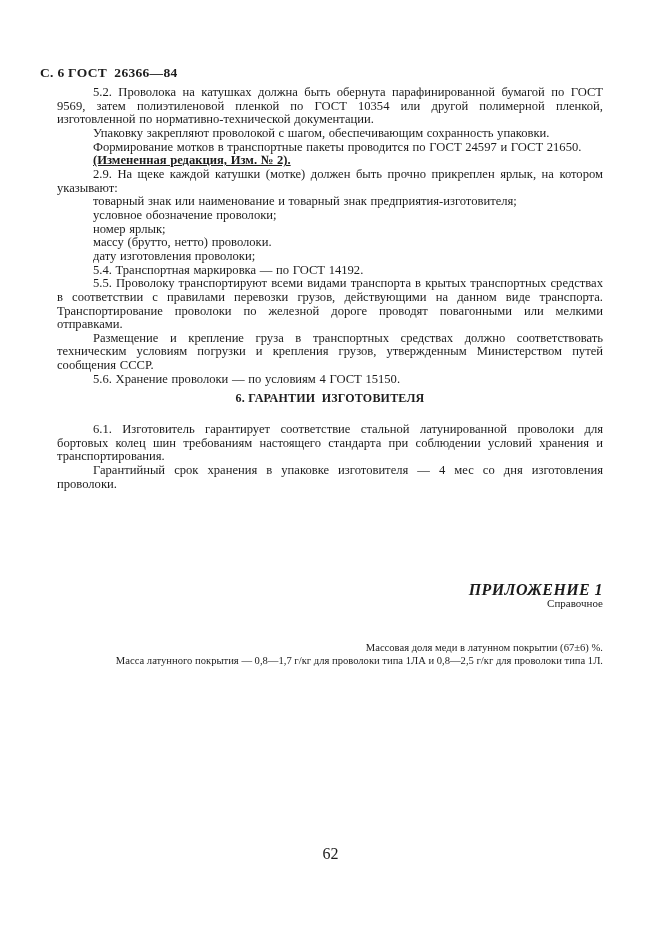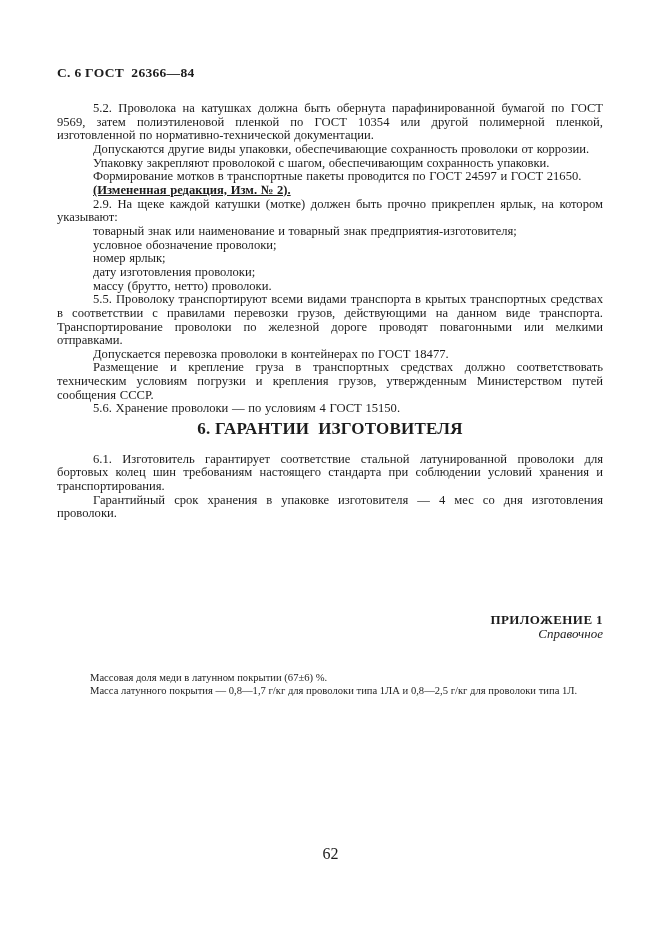--- a/index.html
+++ b/index.html
@@ -7,72 +7,72 @@
     position: relative;
     width: 661px;
     height: 936px;
     background: #ffffff;
     font-family: "Liberation Serif", "DejaVu Serif", serif;
     color: #1c1c1c;
     overflow: hidden;
   }
   .doc-header {
     position: absolute;
-    left: 57px;
+    left: 40px;
     top: 65px;
     font-weight: bold;
     font-size: 13.5px;
     white-space: pre;
     letter-spacing: 0.3px;
   }
   .body-text {
     position: absolute;
     left: 57px;
-    top: 102px;
+    top: 86px;
     width: 546px;
     font-size: 12.6px;
     line-height: 13.65px;
     text-align: justify;
   }
   .para {
     margin: 0;
     text-indent: 36px;
     word-spacing: 0.04em;
   }
   .para.bold { font-weight: bold; text-decoration: underline; }
   .section-heading {
-    font-size: 17px;
+    font-size: 12px;
     font-weight: bold;
     text-align: center;
     text-indent: 0;
     margin: 6px 0 17px 0;
     white-space: pre;
     letter-spacing: 0.2px;
   }
   .appendix-head {
     margin-top: 92px;
     text-align: right;
     line-height: 13.5px;
   }
   .appendix-title {
     font-weight: bold;
-    font-size: 13px;
+    font-style: italic;
+    font-size: 16px;
     letter-spacing: 0.4px;
   }
   .appendix-subtitle {
-    font-style: italic;
-    font-size: 13px;
+    font-size: 11px;
   }
   .appendix-para {
     margin: 0;
     padding-left: 33px;
     font-size: 10.6px;
     line-height: 13px;
     text-indent: 0;
-    text-align: left;
+    text-align: right;
     white-space: nowrap;
   }
   .appendix-para.first { margin-top: 31px; }
   .page-number {
     position: absolute;
     top: 845px;
     left: 0;
     width: 100%;
     text-align: center;
     font-size: 16px;
@@ -81,32 +81,31 @@
 </head>
 <body>
 
 <div class="page">
 
   <div class="doc-header">С. 6 ГОСТ  26366—84</div>
 
   <div class="body-text">
 
     <p class="para">5.2. Проволока на катушках должна быть обернута парафинированной бумагой по ГОСТ 9569, затем полиэтиленовой пленкой по ГОСТ 10354 или другой полимерной пленкой, изготовленной по нормативно-технической документации.</p>
-    <p class="para">Допускаются другие виды упаковки, обеспечивающие сохранность проволоки от коррозии.</p>
     <p class="para">Упаковку закрепляют проволокой с шагом, обеспечивающим сохранность упаковки.</p>
     <p class="para">Формирование мотков в транспортные пакеты проводится по ГОСТ 24597 и ГОСТ 21650.</p>
     <p class="para bold">(Измененная редакция, Изм. № 2).</p>
     <p class="para">2.9. На щеке каждой катушки (мотке) должен быть прочно прикреплен ярлык, на котором указывают:</p>
     <p class="para">товарный знак или наименование и товарный знак предприятия-изготовителя;</p>
     <p class="para">условное обозначение проволоки;</p>
     <p class="para">номер ярлык;</p>
+    <p class="para">массу (брутто, нетто) проволоки.</p>
     <p class="para">дату изготовления проволоки;</p>
-    <p class="para">массу (брутто, нетто) проволоки.</p>
+    <p class="para">5.4. Транспортная маркировка — по ГОСТ 14192.</p>
     <p class="para">5.5. Проволоку транспортируют всеми видами транспорта в крытых транспортных средствах в соответствии с правилами перевозки грузов, действующими на данном виде транспорта. Транспортирование проволоки по железной дороге проводят повагонными или мелкими отправками.</p>
-    <p class="para">Допускается перевозка проволоки в контейнерах по ГОСТ 18477.</p>
     <p class="para">Размещение и крепление груза в транспортных средствах должно соответствовать техническим условиям погрузки и крепления грузов, утвержденным Министерством путей сообщения СССР.</p>
     <p class="para">5.6. Хранение проволоки — по условиям 4 ГОСТ 15150.</p>
 
     <h2 class="section-heading">6. ГАРАНТИИ  ИЗГОТОВИТЕЛЯ</h2>
 
     <p class="para">6.1. Изготовитель гарантирует соответствие стальной латунированной проволоки для бортовых колец шин требованиям настоящего стандарта при соблюдении условий хранения и транспортирования.</p>
     <p class="para">Гарантийный срок хранения в упаковке изготовителя — 4 мес со дня изготовления проволоки.</p>
 
     <div class="appendix-head">
       <div class="appendix-title">ПРИЛОЖЕНИЕ 1</div>

